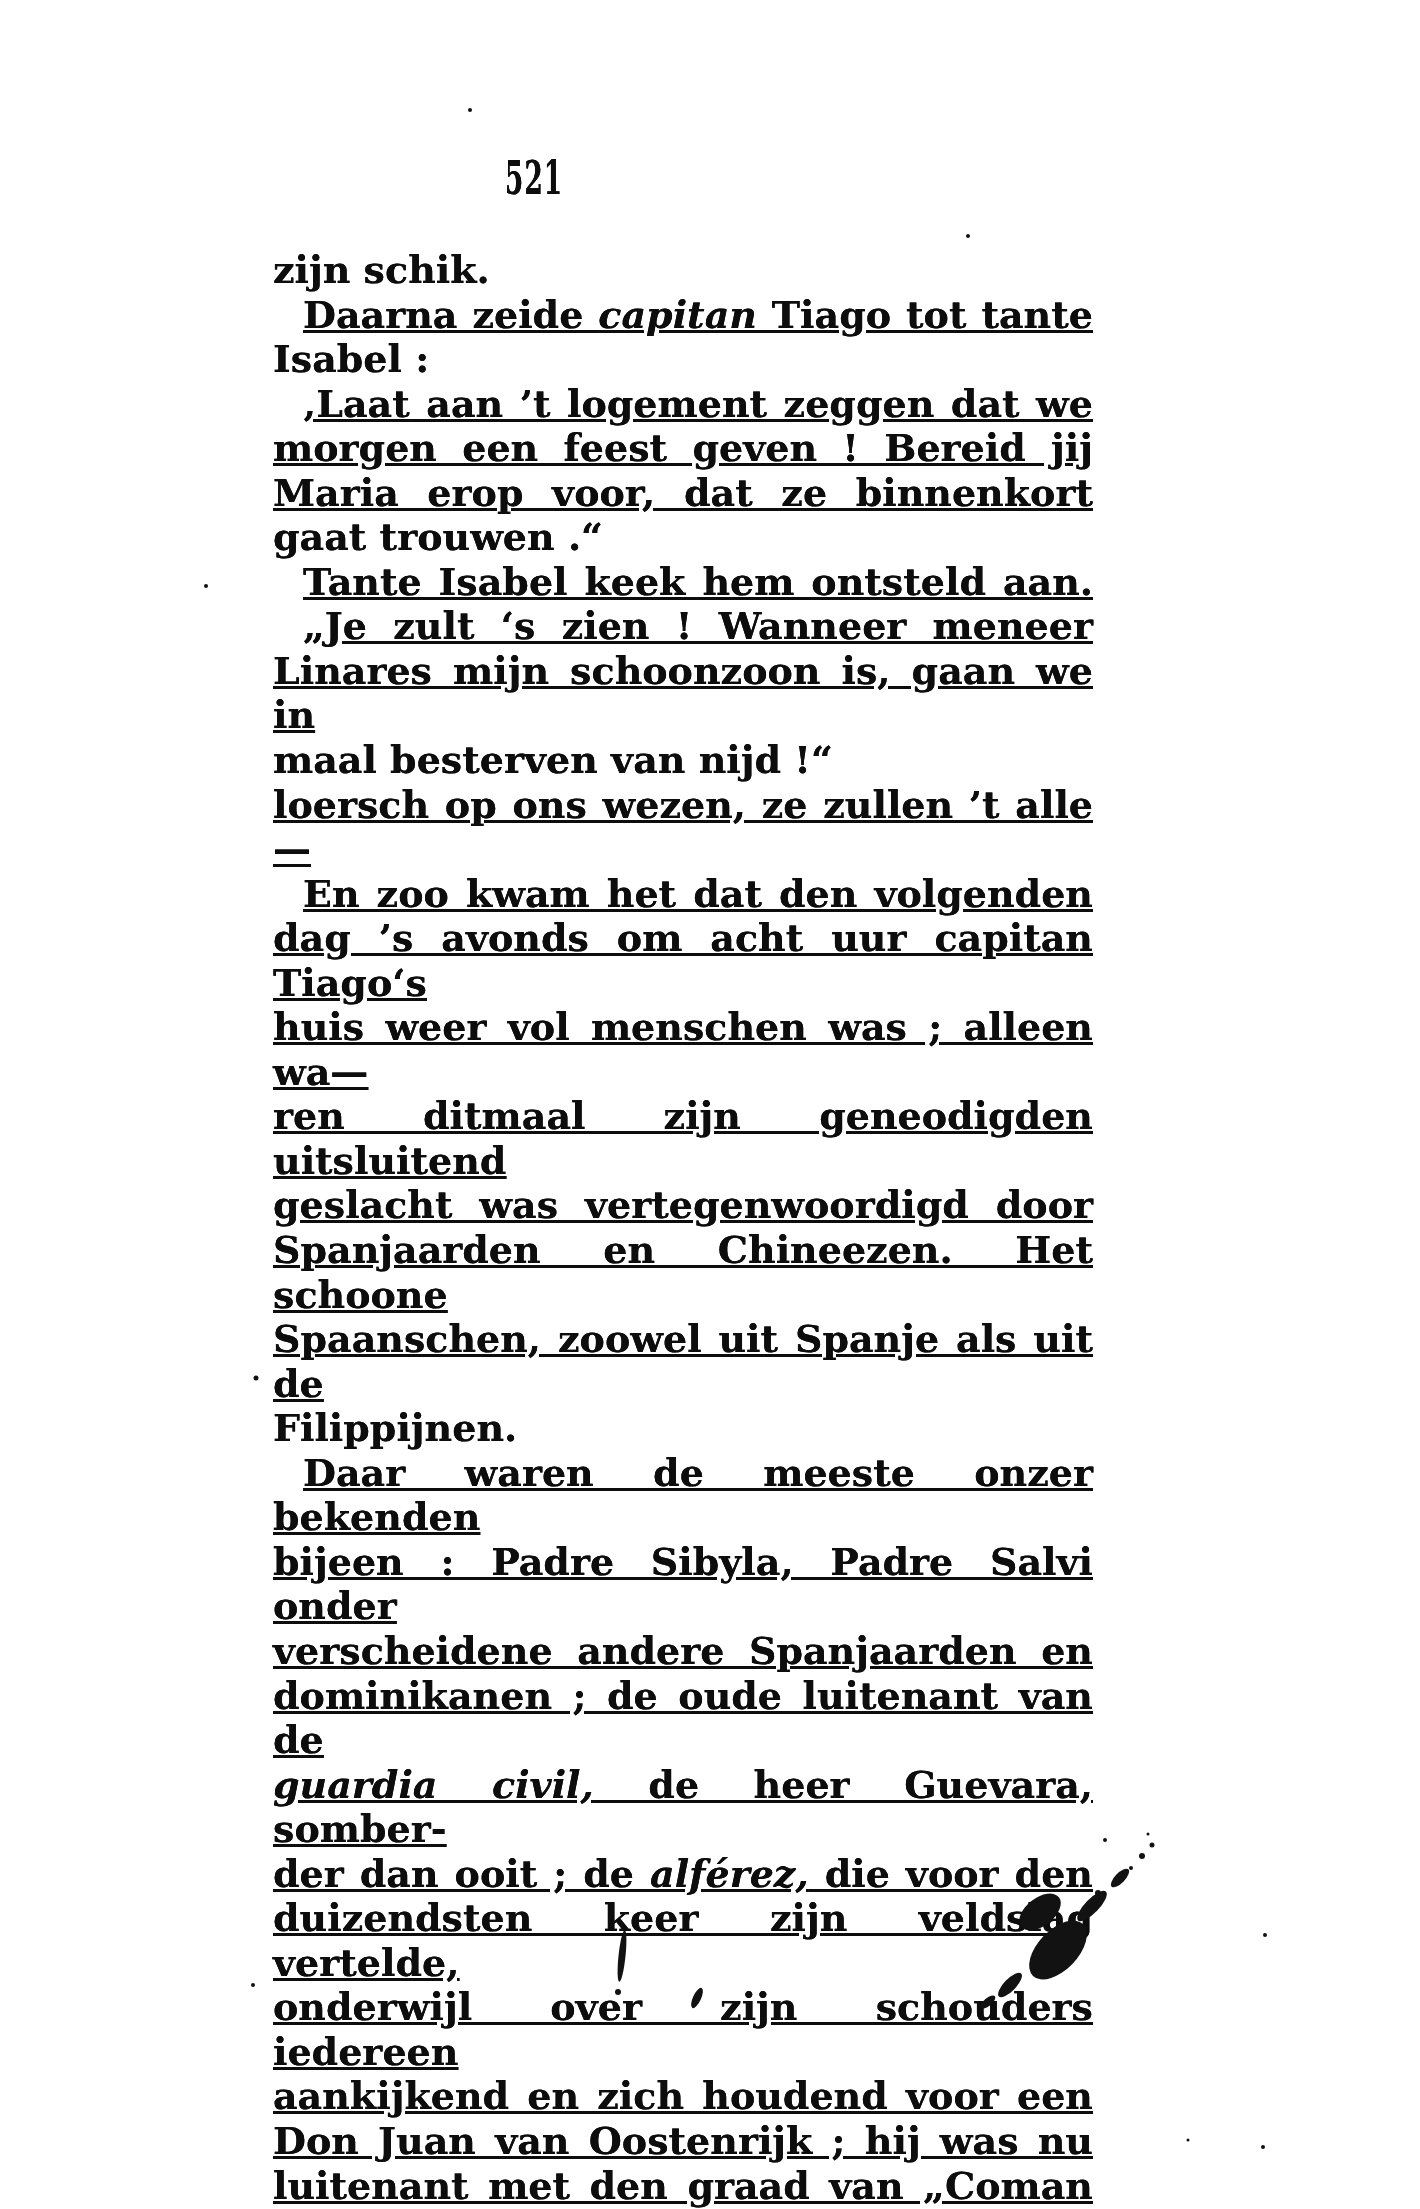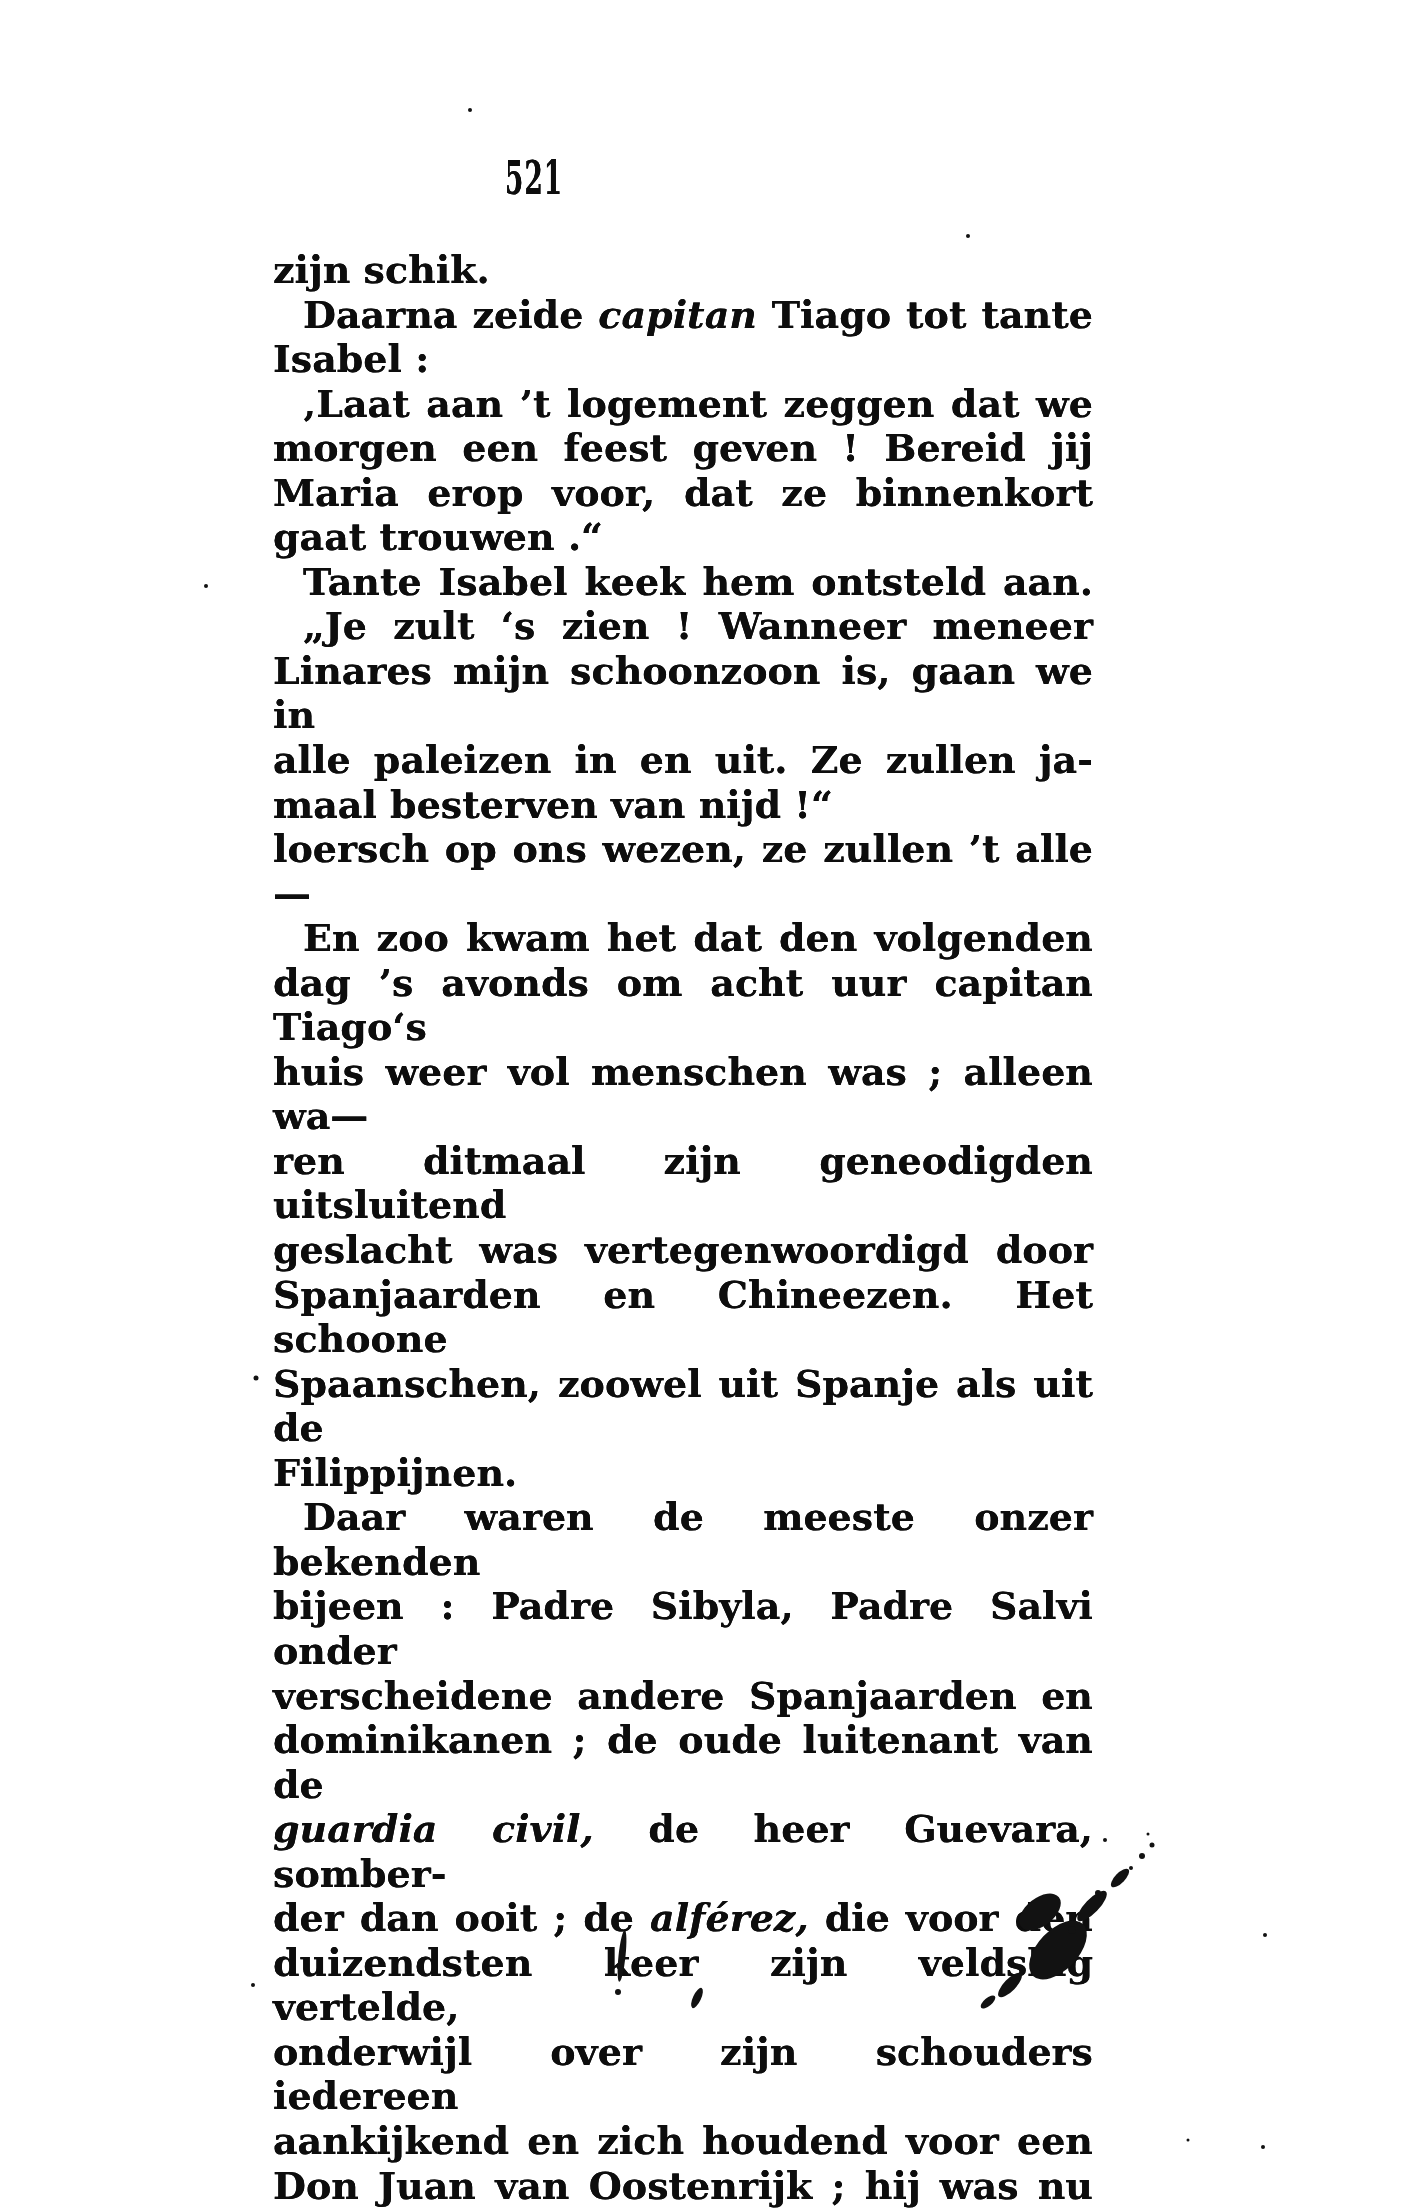--- a/index.html
+++ b/index.html
@@ -17,21 +17,21 @@
     font-size:47px;font-weight:700;letter-spacing:2px;
     transform:scaleX(.56);transform-origin:left top;
     text-shadow:0 0 .6px currentColor;
   }
   .text-block{
     position:absolute;left:273px;top:248px;width:820px;
     font-size:38px;font-weight:700;line-height:44.55px;
     text-shadow:0 0 .55px currentColor;
   }
   .line{white-space:normal;}
-  .line.just{text-align:justify;text-align-last:justify;}
+  .line.just{text-align:justify;text-align-last:justify;text-decoration:underline;}
   .line.ind{text-indent:30px;}
   .it{font-style:italic;}
   .smudge-layer{position:absolute;left:0;top:0;pointer-events:none;}
 </style>
 </head>
 <body>
 
 <div class="sheet">
 
   <span class="page-number">521</span>
@@ -40,21 +40,20 @@
       <div class="line"><span>zijn schik.</span></div>
       <div class="line just ind"><span>Daarna zeide </span><span class="it">capitan</span><span> Tiago tot tante</span></div>
       <div class="line"><span>Isabel :</span></div>
       <div class="line just ind"><span>‚Laat aan ’t logement zeggen dat we</span></div>
       <div class="line just"><span>morgen een feest geven ! Bereid jij</span></div>
       <div class="line just"><span>Maria erop voor, dat ze binnenkort</span></div>
       <div class="line"><span>gaat trouwen .“</span></div>
       <div class="line just ind"><span>Tante Isabel keek hem ontsteld aan.</span></div>
       <div class="line just ind"><span>„Je zult ‘s zien ! Wanneer meneer</span></div>
       <div class="line just"><span>Linares mijn schoonzoon is, gaan we in</span></div>
-      <div class="line just"><span>alle paleizen in en uit. Ze zullen ja-</span></div>
       <div class="line"><span>maal besterven van nijd !“</span></div>
       <div class="line just"><span>loersch op ons wezen, ze zullen ’t alle—</span></div>
       <div class="line just ind"><span>En zoo kwam het dat den volgenden</span></div>
       <div class="line just"><span>dag ’s avonds om acht uur capitan Tiago‘s</span></div>
       <div class="line just"><span>huis weer vol menschen was ; alleen wa—</span></div>
       <div class="line just"><span>ren ditmaal zijn geneodigden uitsluitend</span></div>
       <div class="line just"><span>geslacht was vertegenwoordigd door</span></div>
       <div class="line just"><span>Spanjaarden en Chineezen. Het schoone</span></div>
       <div class="line just"><span>Spaanschen, zoowel uit Spanje als uit de</span></div>
       <div class="line"><span>Filippijnen.</span></div>

